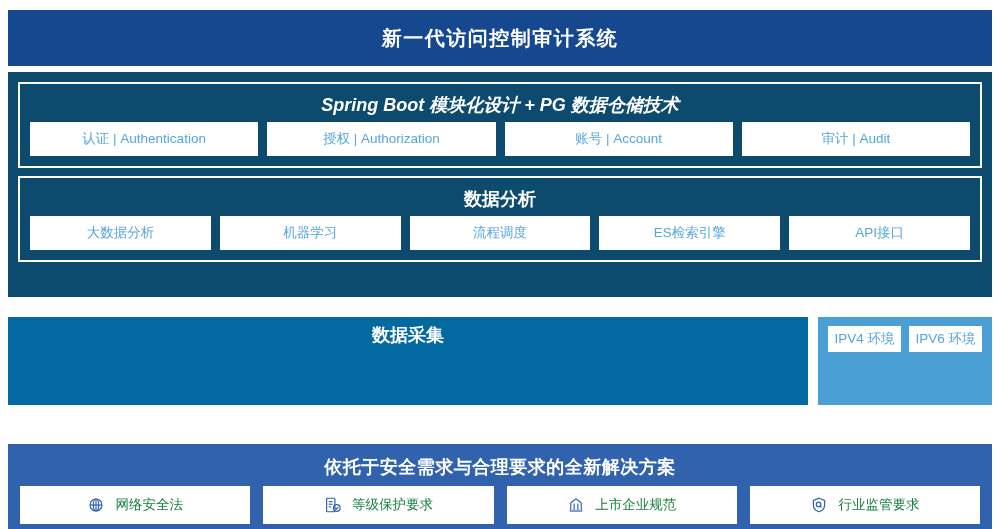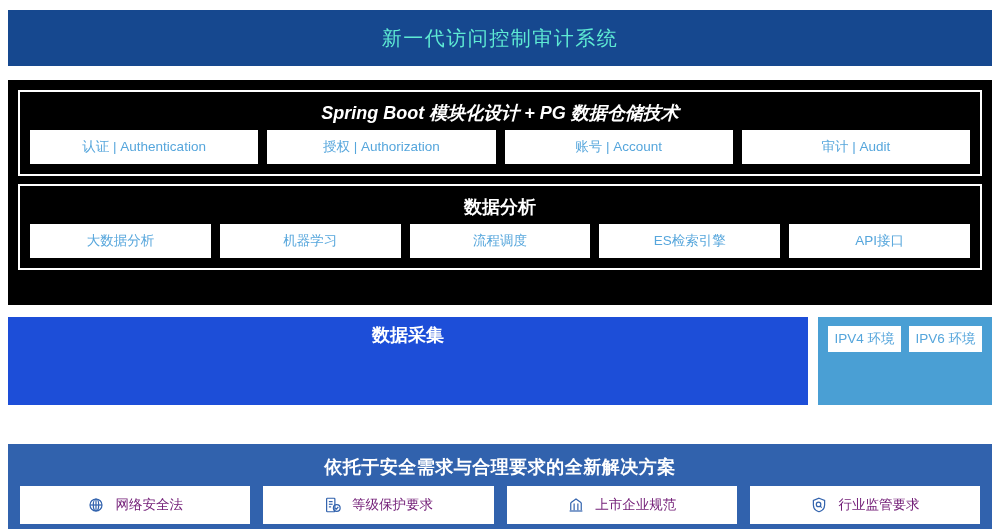--- a/index.html
+++ b/index.html
@@ -28,34 +28,34 @@
     left: 8px;
     top: 10px;
     width: 984px;
     height: 56px;
     background: #16488F;
     display: flex;
     align-items: center;
     justify-content: center;
   }
   .title-bar .title-text {
-    color: #5eead4;
+    color: #ffffff;
     font-size: 20px;
-    font-weight: normal;
+    font-weight: bold;
     letter-spacing: 1.5px;
   }
 
   
   .panel-main {
     position: absolute;
     left: 8px;
-    top: 80px;
+    top: 72px;
     width: 984px;
     height: 225px;
-    background: #000000;
+    background: #0c4a6e;
     box-sizing: border-box;
     padding: 10px;
   }
 
   .inner-section {
     border: 2px solid #ffffff;
     box-sizing: border-box;
     padding: 6px 10px 10px 10px;
     margin-bottom: 8px;
   }
@@ -91,21 +91,21 @@
     white-space: nowrap;
   }
 
   
   .collect-band {
     position: absolute;
     left: 8px;
     top: 317px;
     width: 800px;
     height: 88px;
-    background: #1d4ed8;
+    background: #0369a1;
     box-sizing: border-box;
     padding: 4px 12px 10px 12px;
   }
   .collect-band .section-heading {
     line-height: 28px;
     height: 30px;
     font-size: 18px;
   }
   .collect-row {
     display: flex;
@@ -160,21 +160,21 @@
     gap: 13px;
   }
   .solution-card {
     flex: 1 1 0;
     background: #ffffff;
     height: 38px;
     display: flex;
     align-items: center;
     justify-content: center;
     gap: 10px;
-    color: #701a75;
+    color: #15803d;
     font-size: 13.5px;
     box-sizing: border-box;
     white-space: nowrap;
   }
   .solution-card .sol-icon {
     width: 18px;
     height: 18px;
     display: inline-flex;
     align-items: center;
     justify-content: center;

